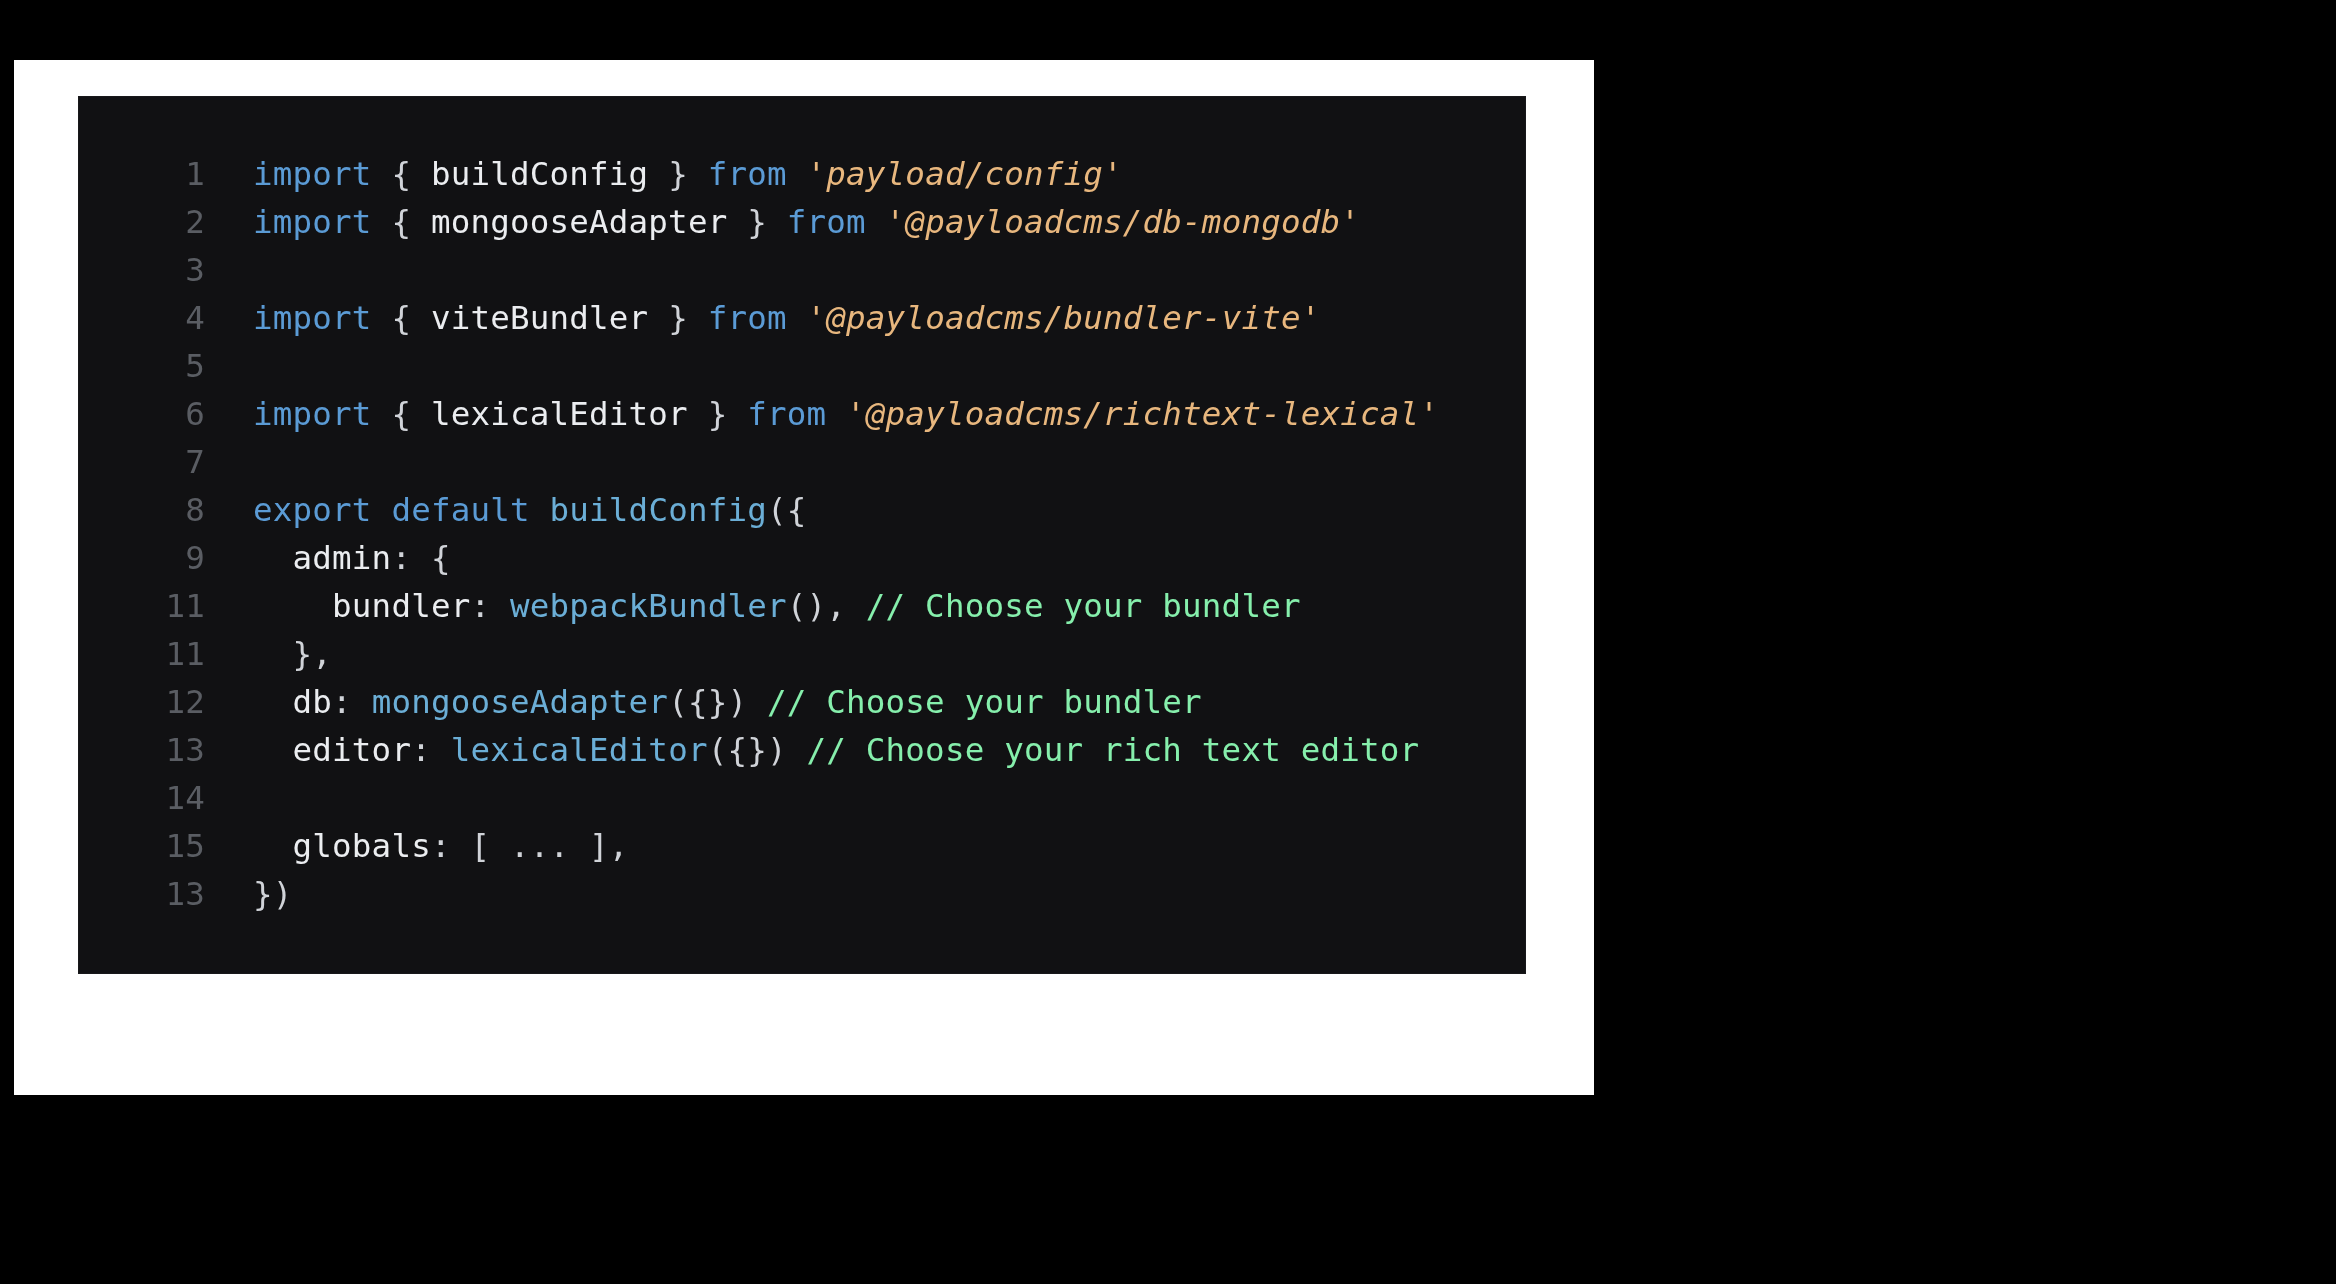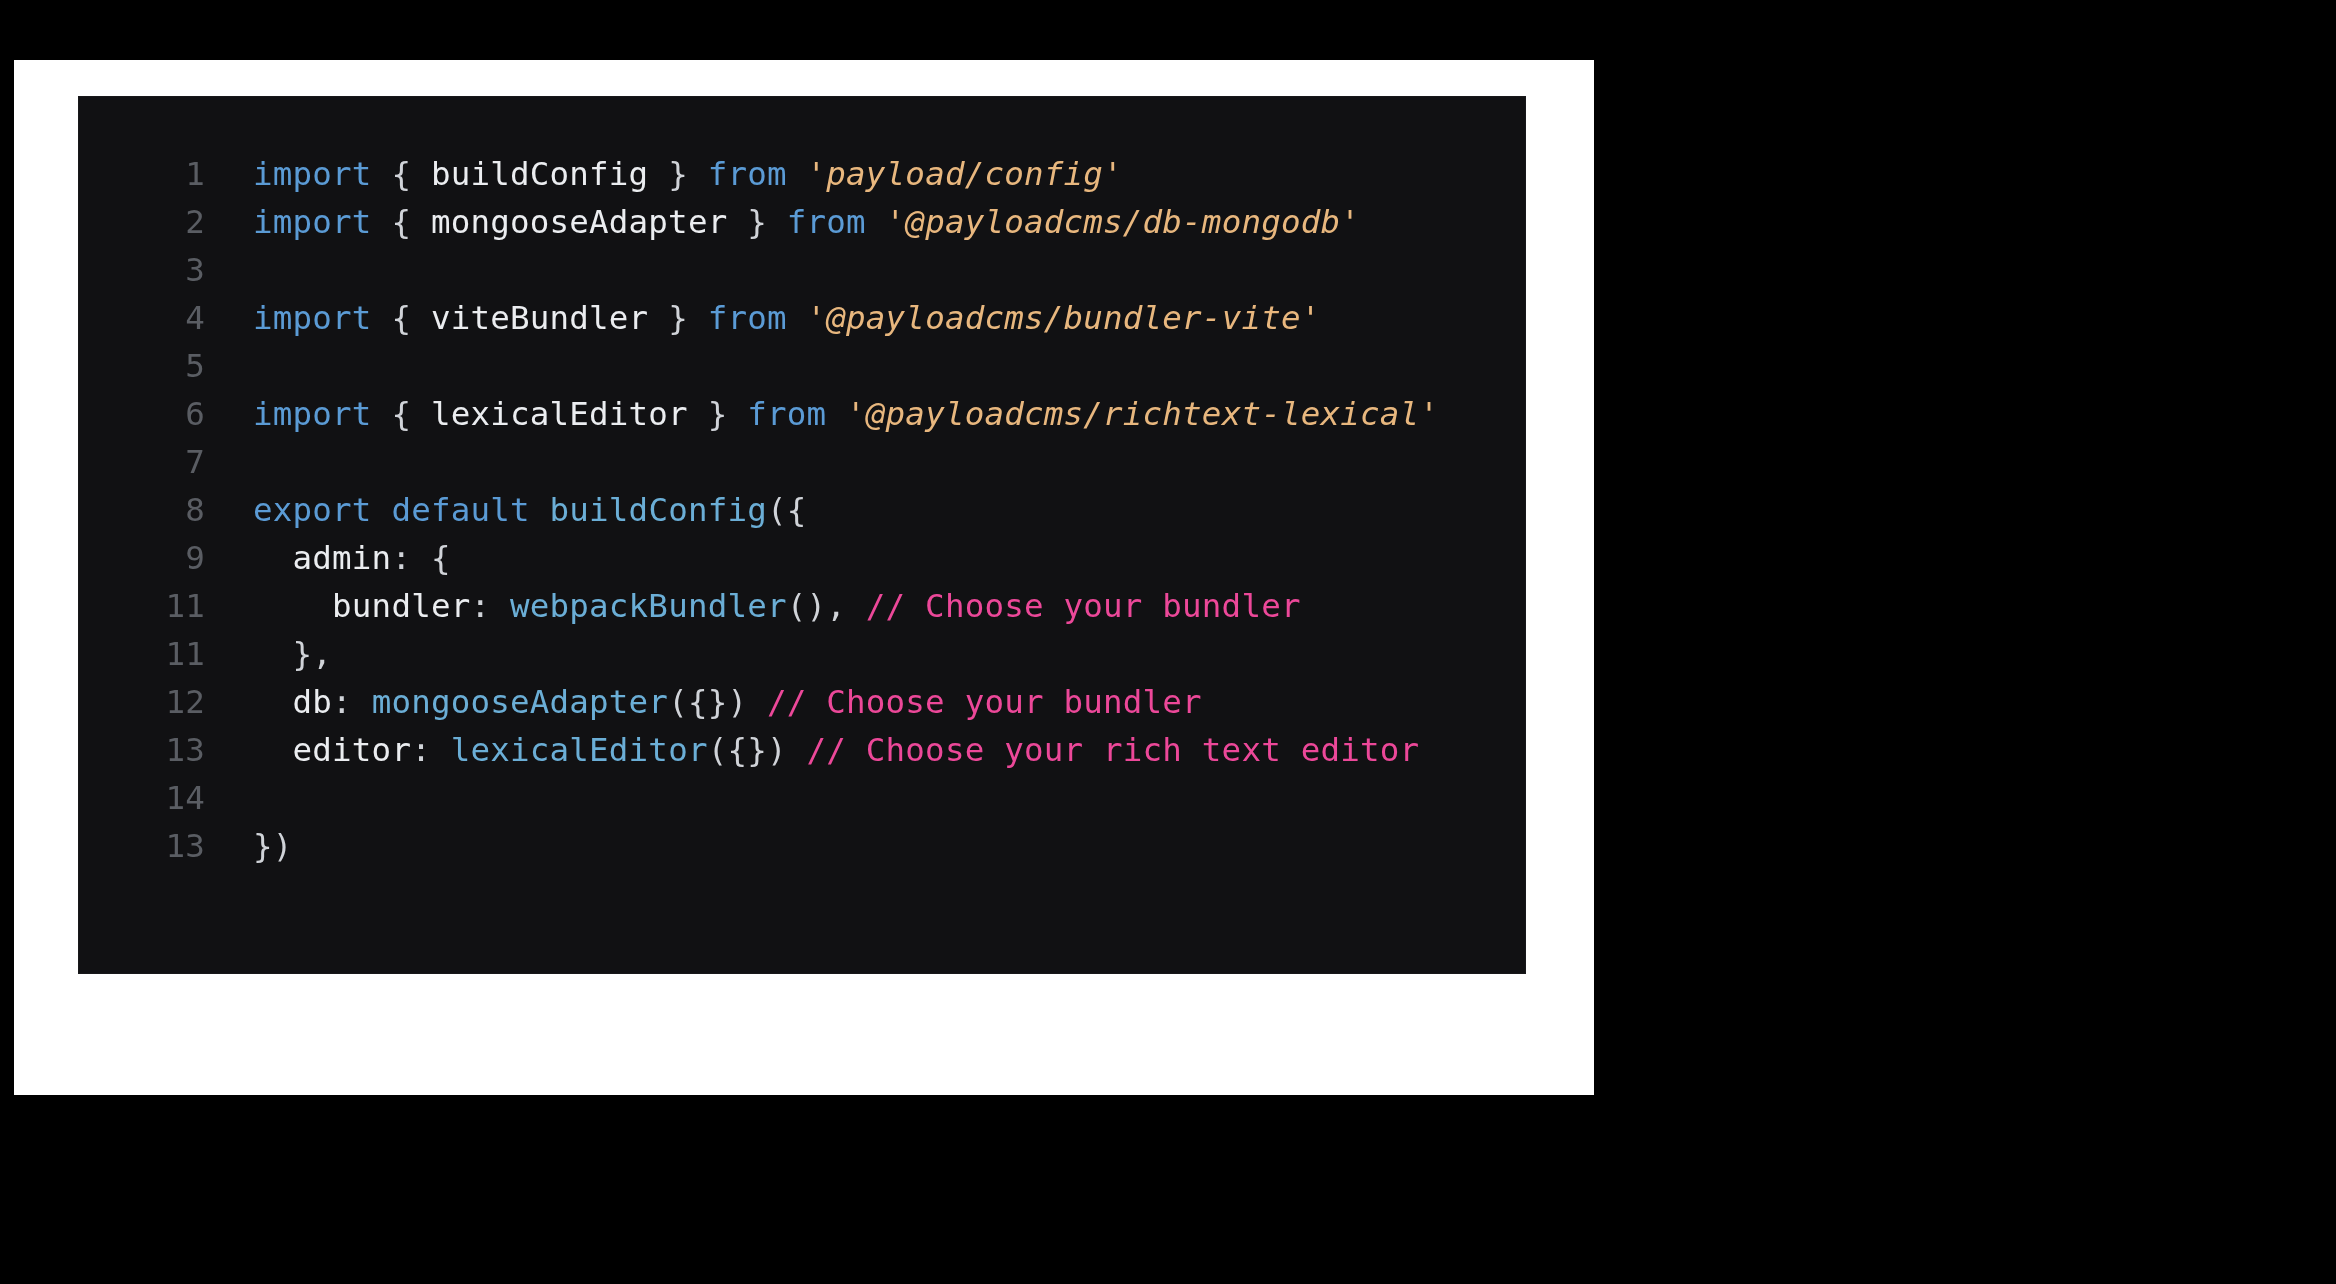--- a/index.html
+++ b/index.html
@@ -65,21 +65,21 @@
     }
     .code {
       white-space: pre;
       color: #e4e6eb;
     }
     .kw { color: #5b9bd5; margin-top: 40px; }
     .str { color: #e8b77e; font-style: italic; }
     .punc { color: #d0d3d8; }
     .ident { color: #ebedf0; }
     .call { color: #6baed6; }
-    .cmt { color: #ec4899; }
+    .cmt { color: #86efac; }
   </style>
 </head>
 <body>
 
 <div class="outer-frame">
   <div class="noise-wrap">
     <svg class="noise-edge" width="100%" height="100%" preserveAspectRatio="none">
       <defs>
         <filter id="nz">
           <feTurbulence type="fractalNoise" baseFrequency="0.9" numOctaves="3" stitchTiles="stitch" result="t"></feTurbulence>
@@ -147,19 +147,23 @@
             <span class="code"><span class="punc">  </span><span class="ident">db</span><span class="punc">: </span><span class="call">mongooseAdapter</span><span class="punc">({}) </span><span class="cmt">// Choose your bundler</span></span>
           </div>
           <div class="code-line">
             <span class="gutter">13</span>
             <span class="code"><span class="punc">  </span><span class="ident">editor</span><span class="punc">: </span><span class="call">lexicalEditor</span><span class="punc">({}) </span><span class="cmt">// Choose your rich text editor</span></span>
           </div>
           <div class="code-line">
             <span class="gutter">14</span>
           </div>
           <div class="code-line">
+            <span class="gutter">15</span>
+            <span class="code"><span class="punc">  </span><span class="ident">globals</span><span class="punc">: [ ... ],</span></span>
+          </div>
+          <div class="code-line">
             <span class="gutter">13</span>
             <span class="code"><span class="punc">})</span></span>
           </div>
         </div>
     </div>
   </div>
 </div>
 
 </body></html>

